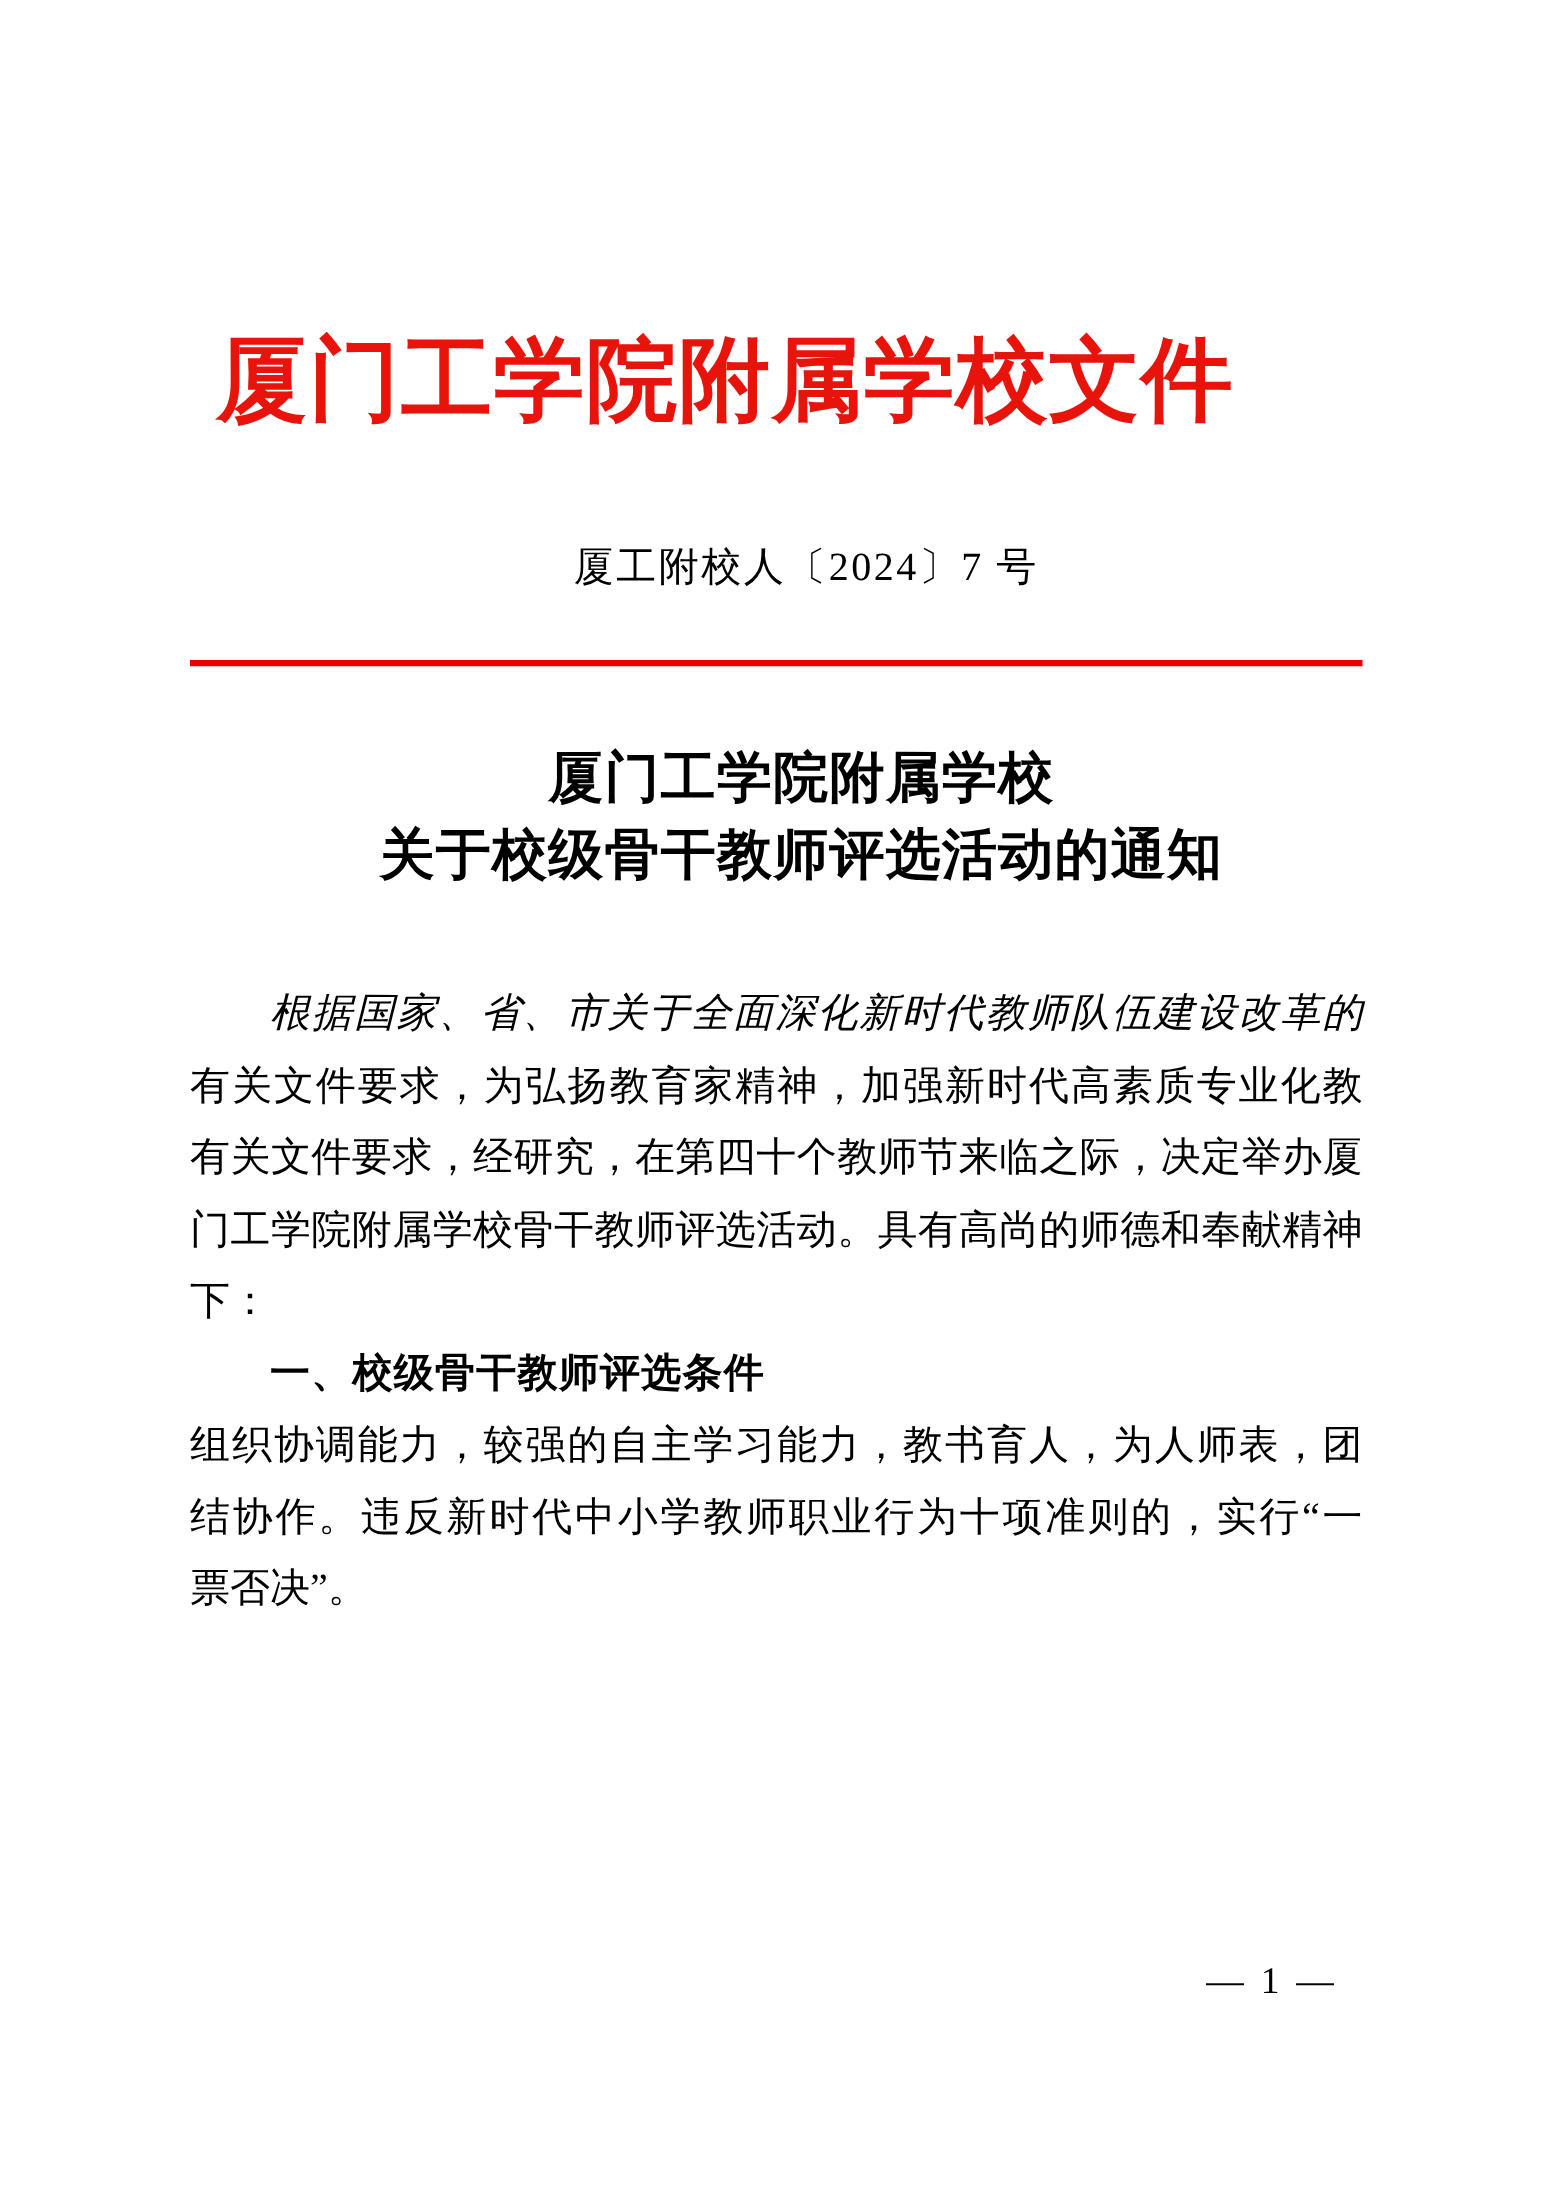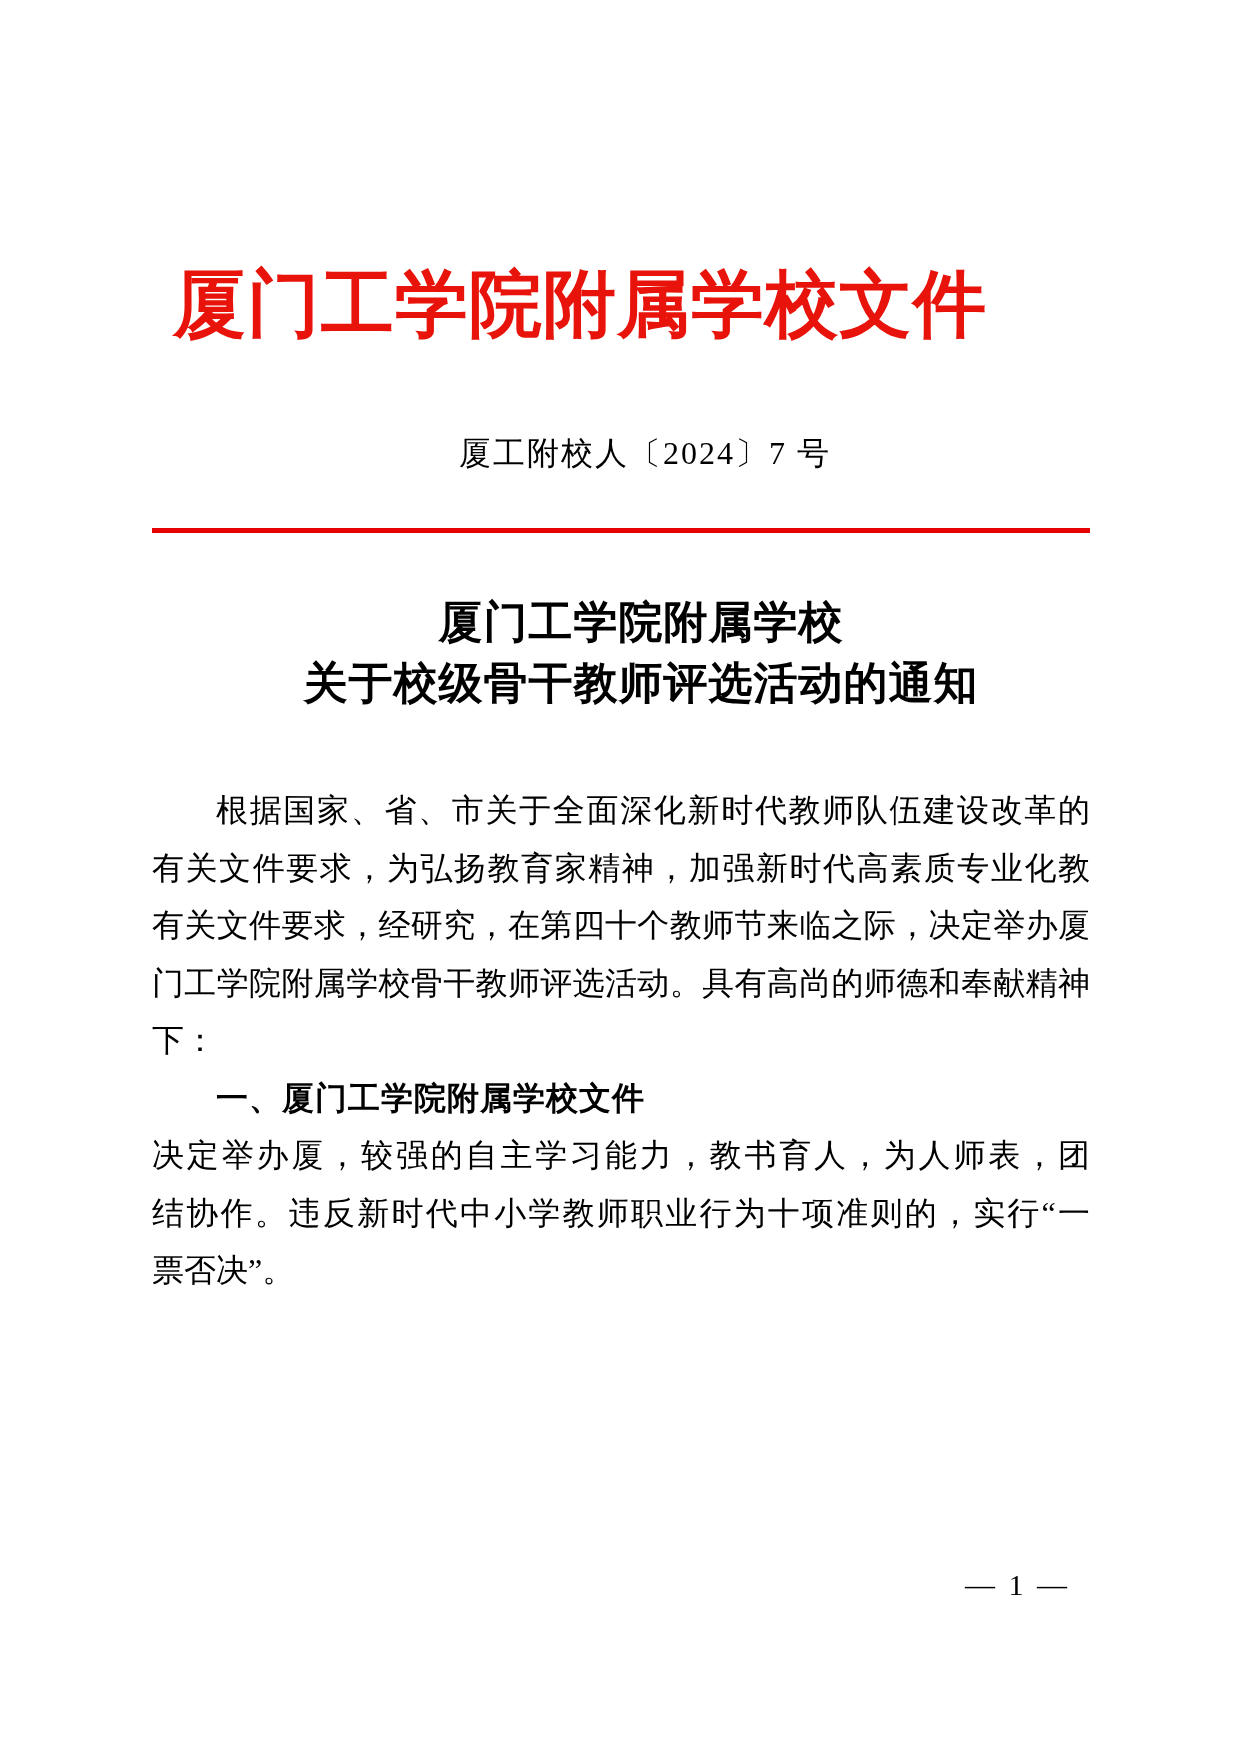--- a/index.html
+++ b/index.html
@@ -74,20 +74,21 @@
     height:57.5px;
     text-align:justify;
     text-align-last:justify;
   }
   .line.short{
     text-align:left;
     text-align-last:left;
   }
   .line.indent{
     text-indent:64px;
+    font-style:italic;
   }
   .line.heading{
     font-family:"Liberation Sans","DejaVu Sans",sans-serif;
     font-weight:bold;
     text-align:left;
     text-align-last:left;
     text-indent:64px;
     letter-spacing:1px;
   }
   
@@ -116,23 +117,23 @@
     <div>关于校级骨干教师评选活动的通知</div>
   </div>
 
   <div class="body-text">
     <div class="line indent">根据国家、省、市关于全面深化新时代教师队伍建设改革的</div>
     <div class="line">有关文件要求，为弘扬教育家精神，加强新时代高素质专业化教</div>
     <div class="line">有关文件要求，经研究，在第四十个教师节来临之际，决定举办厦</div>
     <div class="line">门工学院附属学校骨干教师评选活动。具有高尚的师德和奉献精神</div>
     <div class="line short">下：</div>
 
-    <div class="line heading">一、厦门工学院附属学校文件</div>
+    <div class="line heading">一、校级骨干教师评选条件</div>
 
-    <div class="line">决定举办厦，较强的自主学习能力，教书育人，为人师表，团</div>
+    <div class="line">组织协调能力，较强的自主学习能力，教书育人，为人师表，团</div>
     <div class="line">结协作。违反新时代中小学教师职业行为十项准则的，实行“一</div>
     <div class="line short">票否决”。</div>
 
   </div>
 
   <div class="page-number">— 1 —</div>
 
 </div>
 
 </body></html>

